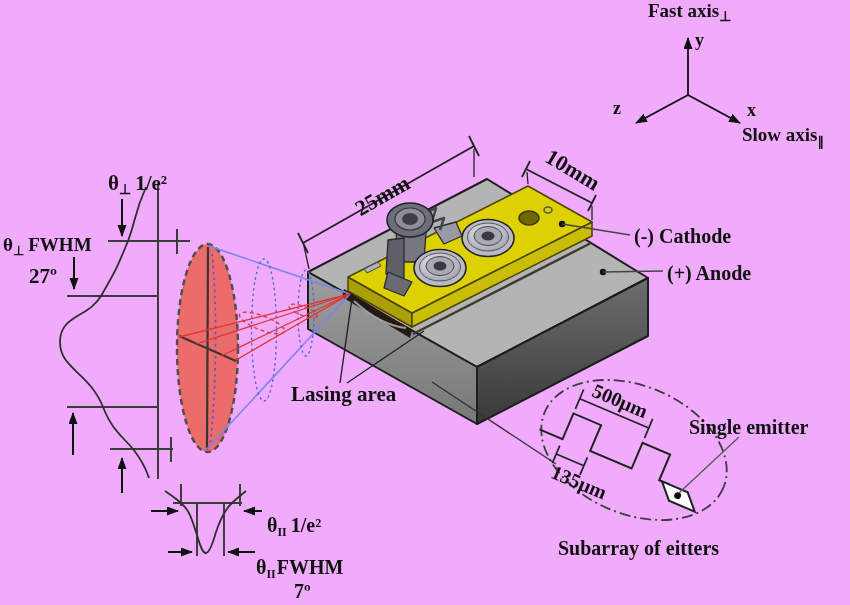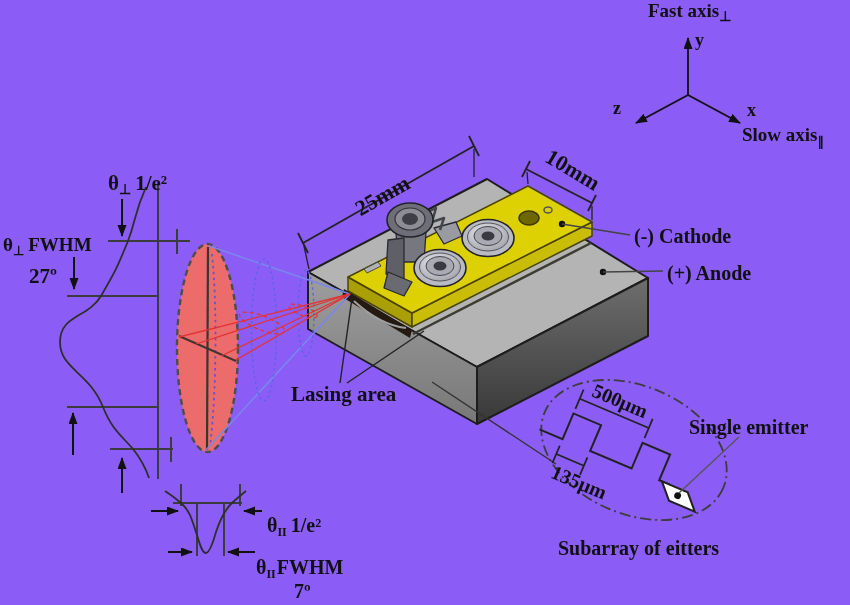--- a/index.html
+++ b/index.html
@@ -1,16 +1,16 @@
 <!DOCTYPE html>
 <html><head>
 <meta charset="utf-8">
 <style>
   html,body{margin:0;padding:0;background:#fff;}
-  #stage{position:relative;width:850px;height:605px;background:#8b5cf6;overflow:hidden;
+  #stage{position:relative;width:850px;height:605px;background:#f0abfc;overflow:hidden;
          font-family:"Liberation Serif", serif;}
   svg{display:block;}
   text{font-family:"Liberation Serif", serif;font-weight:700;fill:#111;}
 </style>
 </head>
 <body>
 
 <div id="stage">
 <svg width="850" height="605" viewBox="0 0 850 605">
   <defs>

